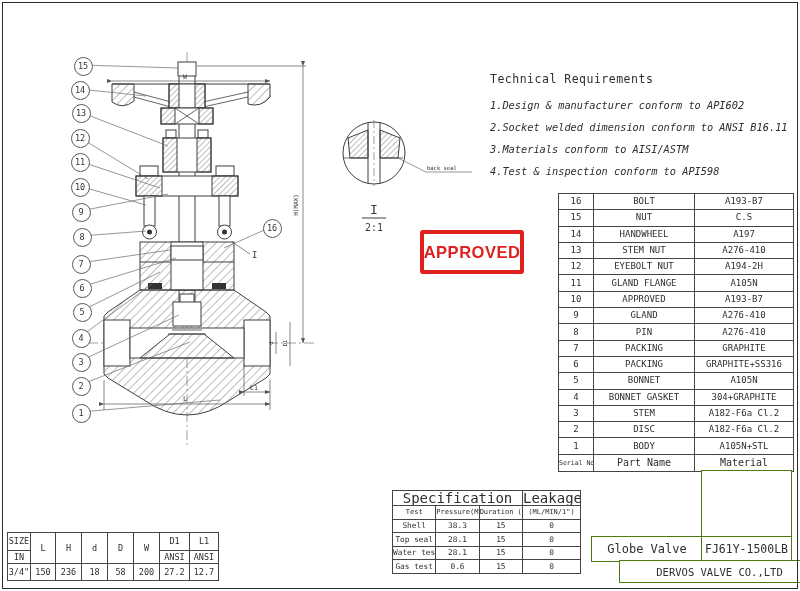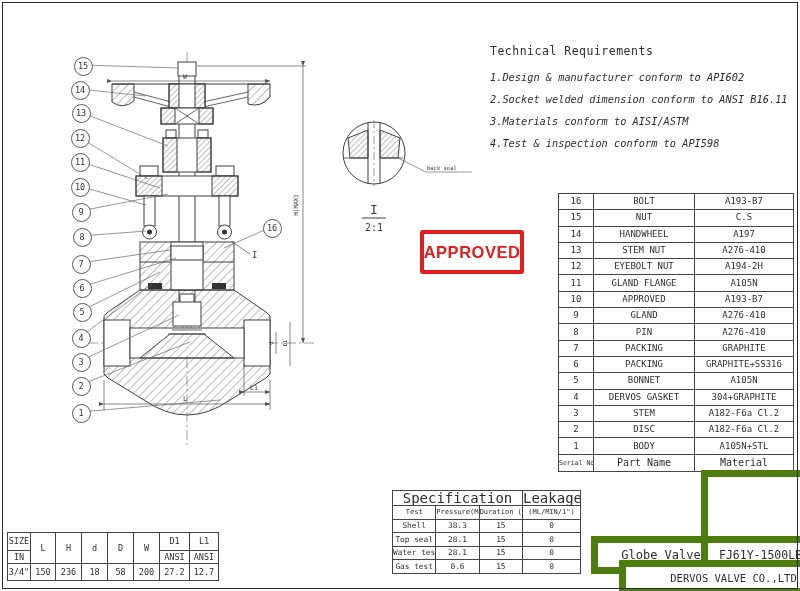--- a/index.html
+++ b/index.html
@@ -8,21 +8,21 @@
   .frame{position:absolute;inset:2px;border:1.5px solid #2b2b2b;pointer-events:none;}
   .abs{position:absolute;}
   svg text{font-family:"DejaVu Sans Mono", monospace;fill:#3a3a3a;}
 
   
   .callout{position:absolute;width:17px;height:17px;border:1px solid #5a5a5a;border-radius:50%;
            background:#fff;font-size:8.5px;line-height:17px;text-align:center;color:#333;}
 
   
   .techreq{left:490px;top:44px;width:300px;}
-  .techreq .tr-title{font-size:11.5px;letter-spacing:0.5px;margin-bottom:8px;}
+  .techreq .tr-title{font-size:11.5px;letter-spacing:0.5px;margin-bottom:8px;margin-top:28px;}
   .techreq .tr-item{font-size:10.3px;line-height:22px;white-space:nowrap;font-style:italic;}
 
   
   .stamp{left:420px;top:230px;width:96px;height:36px;border:4px solid #e01f1f;border-radius:3px;
          display:flex;align-items:center;justify-content:center;background:#fff;}
   .stamp span{font-family:"Liberation Sans", sans-serif;font-weight:bold;font-size:16.5px;
               color:#e01f1f;letter-spacing:0.5px;}
 
   
   table{border-collapse:collapse;table-layout:fixed;}
@@ -42,22 +42,22 @@
   .spec td{height:12.6px;font-size:7.8px;line-height:1;}
   .spec td.tt{font-size:14px;}
   .spec td.sub{font-size:7px;}
 
   
   .size{left:7px;top:532px;}
   .size table{width:203px;}
   .size td{font-size:8.5px;line-height:1;}
 
   
-  .tb-box{position:absolute;border:7px solid #4d7c0f;background:#fff;display:flex;
-          align-items:center;justify-content:center;padding-left:8px;}
+  .tb-box{position:absolute;border:1px solid #4d7c0f;background:#fff;display:flex;
+          align-items:center;justify-content:center;}
   .tb-product{left:591px;top:536px;width:110px;height:24px;font-size:12px;}
   .tb-model{left:701px;top:536px;width:89px;height:24px;font-size:11.5px;}
   .tb-company{left:619px;top:560px;width:199px;height:21px;font-size:10.5px;}
   .tb-empty{left:701px;top:470px;width:89px;height:66px;}
 </style>
 </head>
 <body>
 
 <div class="page">
 
@@ -278,21 +278,21 @@
             <td>PACKING</td>
             <td>GRAPHITE+SS316</td>
           </tr>
       <tr>
             <td>5</td>
             <td>BONNET</td>
             <td>A105N</td>
           </tr>
       <tr>
             <td>4</td>
-            <td>DERVOS GASKET</td>
+            <td>BONNET GASKET</td>
             <td>304+GRAPHITE</td>
           </tr>
       <tr>
             <td>3</td>
             <td>STEM</td>
             <td>A182-F6a Cl.2</td>
           </tr>
       <tr>
             <td>2</td>
             <td>DISC</td>

